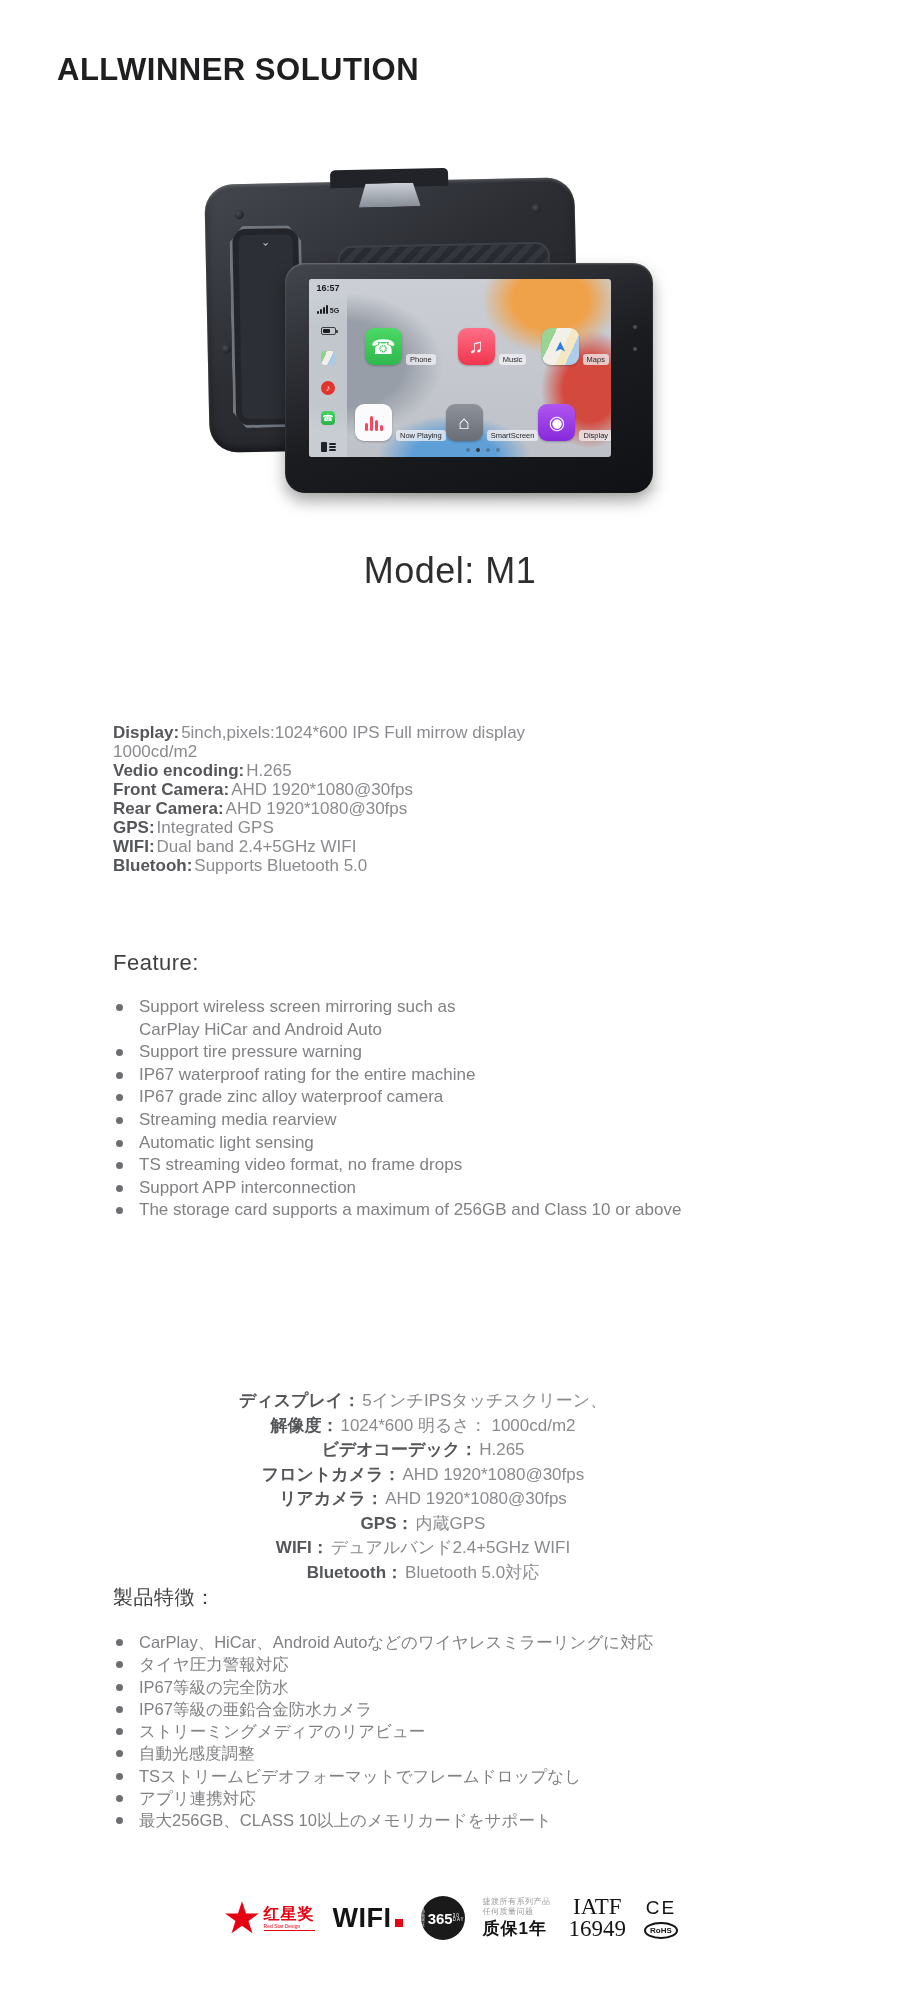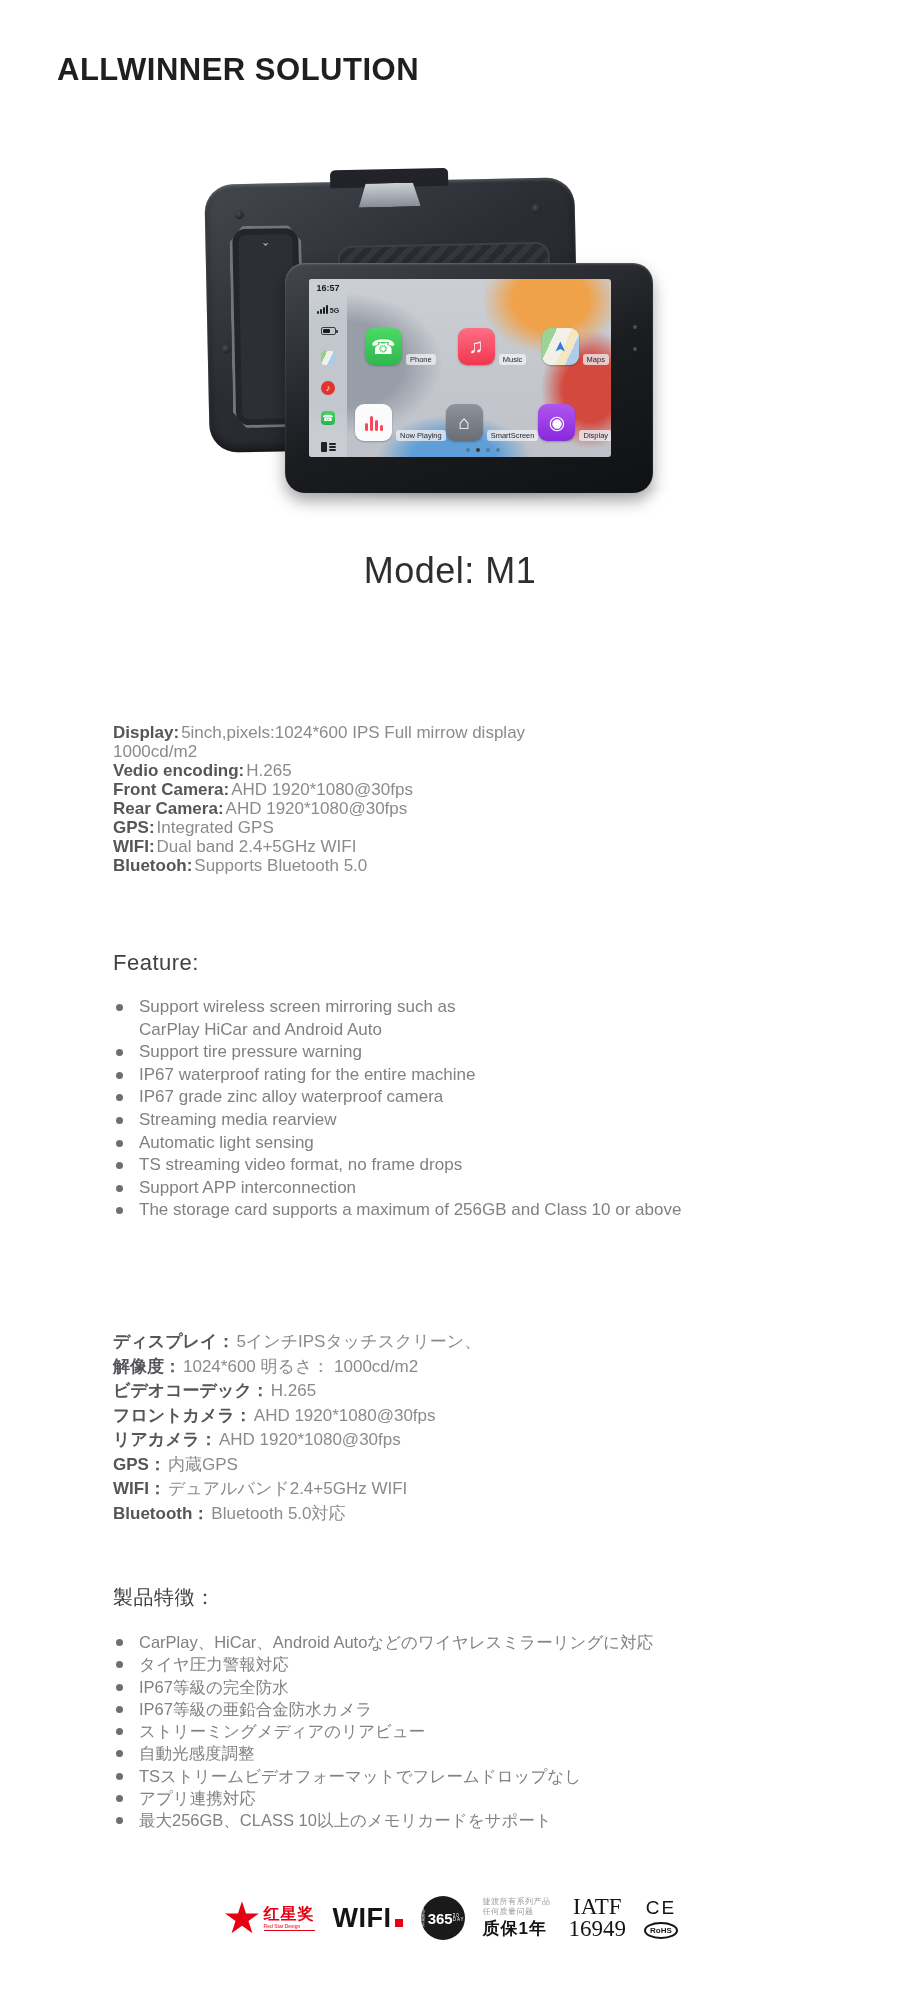--- a/index.html
+++ b/index.html
@@ -123,21 +123,21 @@
   .applabel { font-size:7.5px; color:#26272b; background:rgba(241,241,245,.75); padding:1px 4px; border-radius:3px; white-space:nowrap; }
   .dots { position:absolute; left:46px; right:0; bottom:5px; display:flex; justify-content:center; gap:6px; }
   .dots i { width:4px; height:4px; border-radius:50%; background:rgba(50,53,60,.35); }
   .dots i.active { background:#34373e; }
   
   .model { position:absolute; left:0; top:550px; width:100%; text-align:center;
     font-size:36px; color:#2e2e30; font-weight:normal; letter-spacing:.5px; }
   
   .specs { position:absolute; left:113px; width:430px; }
   .specs.en { top:723px; }
-  .specs.jp { top:1330px; width:620px; }
+  .specs.jp { top:1389px; width:620px;text-align:center; }
   .spec-row { font-size:17px; line-height:19px; color:#8a8b8e; }
   .specs.jp .spec-row { line-height:24.5px; }
   .spec-row b { color:#555659; font-weight:bold; margin-right:2px; }
   
   .features { position:absolute; left:113px; }
   .features.en { top:950px; width:640px; }
   .features.jp { top:1584px; width:700px; }
   .feat-heading { font-size:22px; color:#414042; font-weight:normal; margin-bottom:20px; letter-spacing:.5px; }
   .features.jp .feat-heading { font-size:20px; }
   .features ul { list-style:none; }

